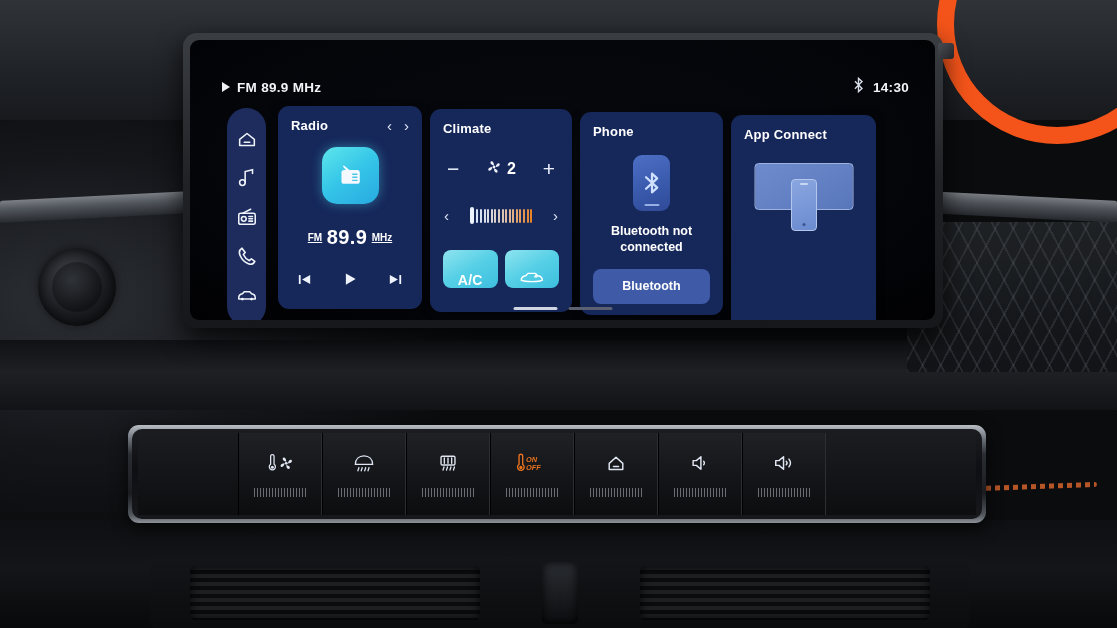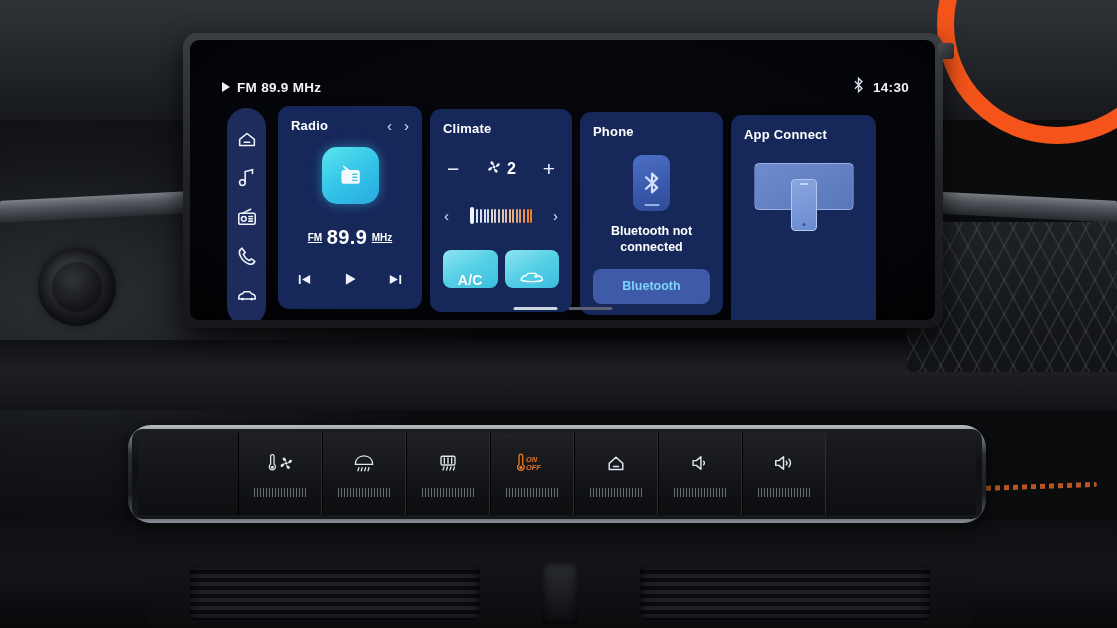--- a/index.html
+++ b/index.html
@@ -125,21 +125,21 @@
   
   #phone-icon { width:37px; height:56px; border-radius:9px; margin:16px auto 0;
     background:linear-gradient(160deg,#4d6fc4 0%,#3a5aad 55%,#2f4a97 100%);
     display:flex; align-items:center; justify-content:center; position:relative; }
   #phone-icon::after { content:""; position:absolute; bottom:5px; left:50%;
     transform:translateX(-50%); width:15px; height:2px; background:#96b0e4; border-radius:2px; }
   #phone-status { text-align:center; color:#fff; font-size:12.5px; font-weight:bold;
     line-height:1.26; margin-top:13px; }
   #bt-btn { margin-top:13px; height:35px; border-radius:8px; background:#3f5ba8;
     display:flex; align-items:center; justify-content:center; cursor:pointer; }
-  #bt-btn span { color:#7dd3fc; font-size:12.5px; font-weight:bold; }
+  #bt-btn span { color:#ffffff; font-size:12.5px; font-weight:bold; }
 
   
   #ac-graphic { position:relative; width:100%; height:78px; margin-top:13px; }
   #ac-screen { position:absolute; left:50%; transform:translateX(-50%); top:8px;
     width:99px; height:47px; border-radius:4px;
     background:linear-gradient(150deg,#6e8ccd 0%,#5876ba 100%);
     border:1px solid #9db3de; }
   #ac-phone { position:absolute; left:50%; transform:translateX(-50%); top:24px;
     width:26px; height:52px; border-radius:4px;
     background:linear-gradient(160deg,#8aa6e0 0%,#6b8bd0 100%);
@@ -156,21 +156,21 @@
 
   
   #page-bars { position:absolute; left:50%; transform:translateX(-50%); bottom:10px;
     display:flex; gap:11px; }
   .pbar { width:44px; height:3px; border-radius:2px; }
   .pbar.on { background:#cfd6e2; }
   .pbar.off { background:#5b6170; }
 
   
   #btnbar-outer { position:absolute; left:128px; top:425px; width:858px; height:98px;
-    border-radius:23px;
+    border-radius:11px;
     background:linear-gradient(180deg,#b9bec5 0%,#6d737b 14%,#2a2d32 30%,#1a1c20 70%,#53585f 92%,#8d9299 100%);
     padding:4px; box-shadow:0 5px 16px rgba(0,0,0,.7); }
   #btnbar { width:100%; height:100%; border-radius:10px;
     background:linear-gradient(180deg,#1b1d21 0%,#0e0f12 45%,#16181b 100%);
     display:flex; align-items:stretch; padding:4px 6px; gap:0; overflow:hidden; }
   .pbtn { flex:1; display:flex; flex-direction:column; align-items:center;
     justify-content:center; gap:13px; cursor:pointer; position:relative;
     background:linear-gradient(180deg,#1f2125 0%,#131417 60%,#0c0d0f 100%);
     border-left:1px solid #000; border-right:1px solid #2b2e33; }
   .pbtn:first-child { border-left:none; }

